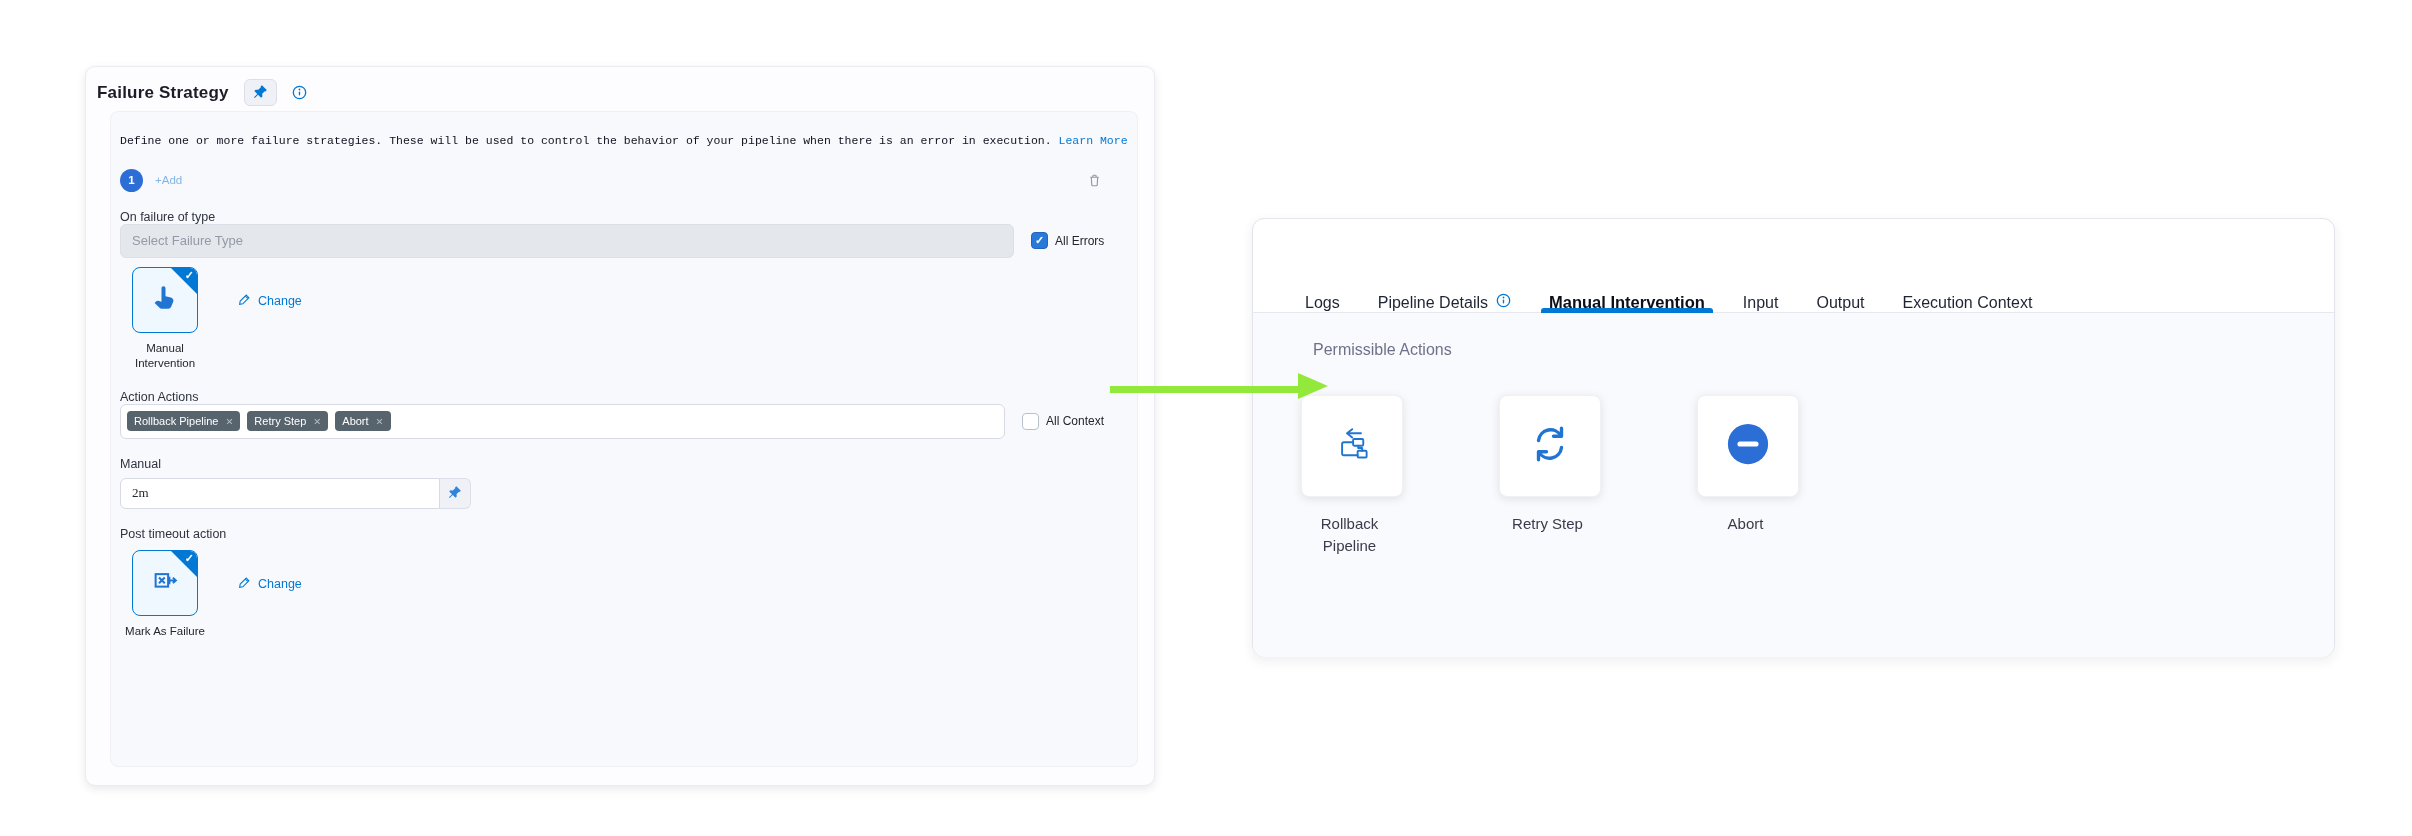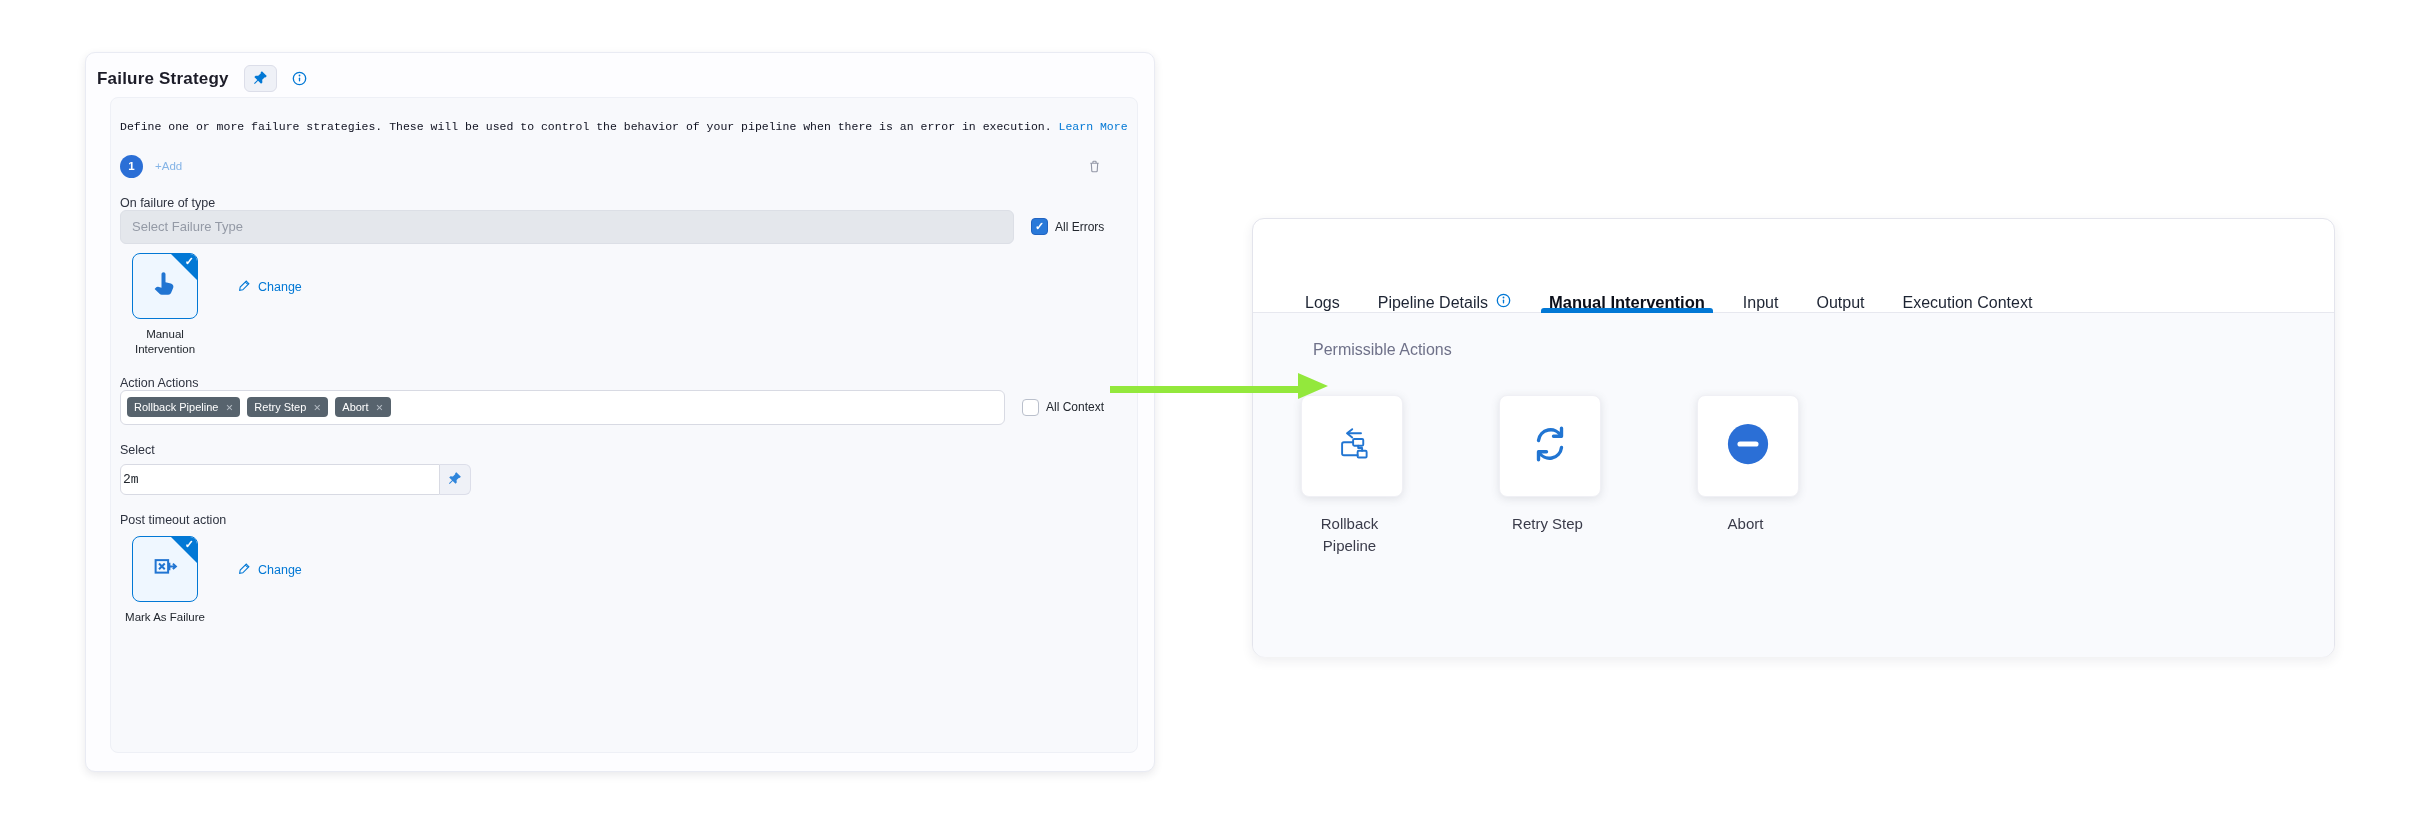--- a/index.html
+++ b/index.html
@@ -1,20 +1,20 @@
 <!DOCTYPE html>
 <html><head>
 <meta charset="utf-8">
 <style>
   html,body{margin:0;padding:0;width:2412px;height:836px;background:#ffffff;
     font-family:"Liberation Sans", sans-serif;overflow:hidden;}
   .stage{position:relative;width:2412px;height:836px;}
 
   
-  .fs-panel{position:absolute;left:85px;top:52px;width:1070px;height:720px;
+  .fs-panel{position:absolute;left:85px;top:66px;width:1070px;height:720px;
     background:#fdfdff;border:1px solid #e9ebf3;border-radius:10px;
     box-shadow:0 3px 8px rgba(40,41,61,.10);box-sizing:border-box;}
   .fs-header{display:flex;align-items:center;gap:15px;padding:12px 0 0 11px;}
   .fs-title{margin:0;font-size:17px;font-weight:bold;color:#1c1c28;letter-spacing:.2px;}
   .pin-btn{display:flex;align-items:center;justify-content:center;width:33px;height:27px;
     background:#eff1f7;border:1px solid #dcdee9;border-radius:6px;cursor:pointer;padding:0;}
   .info-badge{display:flex;align-items:center;}
   .fs-card{position:absolute;left:24px;top:44px;right:16px;bottom:18px;
     background:#f8f9fc;border:1px solid #eef0f6;border-radius:8px;
     padding:22px 9px 0 9px;box-sizing:border-box;}
@@ -51,22 +51,22 @@
     font-size:12.5px;font-weight:normal;color:#0278d5;cursor:pointer;text-decoration:none;}
 
   .tags-input{width:885px;height:35px;background:#fff;border:1px solid #d8dae3;border-radius:6px;
     display:flex;align-items:center;gap:7px;padding:0 6px;box-sizing:border-box;cursor:text;}
   .tag{background:#57636d;color:#fff;font-size:11px;padding:4px 7px;border-radius:4px;
     display:inline-flex;align-items:center;gap:7px;white-space:nowrap;}
   .tag .x{color:#b4bcc4;font-size:9.5px;cursor:pointer;line-height:1;}
 
   .timeout-row{display:flex;align-items:stretch;margin-top:7px;}
   .timeout-input{width:320px;height:31px;border:1px solid #d8dae3;border-radius:6px 0 0 6px;
-    padding:0 2px;font-size:13px;color:#22272e;box-sizing:border-box;outline:none;
-    font-family:Liberation Mono, monospace;background:#fff;}
+    padding:0 11px;font-size:13px;color:#22272e;box-sizing:border-box;outline:none;
+    font-family:Liberation Serif, serif;background:#fff;}
   .pin-attach{width:31px;height:31px;background:#eff1f7;border:1px solid #dcdee9;border-left:none;
     border-radius:0 6px 6px 0;display:flex;align-items:center;justify-content:center;cursor:pointer;padding:0;}
 
   
   .arrow{position:absolute;left:1110px;top:373px;z-index:5;}
   .arrow .shaft{position:absolute;left:0;top:13px;width:190px;height:7px;background:#93e83c;}
   .arrow .head{position:absolute;left:188px;top:0;width:0;height:0;
     border-left:30px solid #93e83c;border-top:13px solid transparent;border-bottom:13px solid transparent;}
 
   
@@ -181,21 +181,21 @@
           </span>
         </div>
         <span class="chk-group">
           <span class="checkbox">
               <span class="tick">✓</span>
             </span>
           <span class="chk-label">All Context</span>
         </span>
       </div>
 
-      <label class="field-label">Select</label>
+      <label class="field-label">Manual</label>
       <div class="timeout-row">
         <input class="timeout-input" value="2m" style="">
         <button class="pin-attach">
           <span>
             <svg viewBox="0 0 16 16" width="14" height="14">
                 <path fill="#2f85db" d="M9.5 1.3 14.7 6.5 13.3 7.9 12.6 7.6 9.8 10.4 10 13.2 8.6 14.6 5.4 11.4 1.9 14.9 1.1 14.1 4.6 10.6 1.4 7.4 2.8 6 5.6 6.2 8.4 3.4 8.1 2.7z"></path>
               </svg>
           </span>
         </button>
       </div>

